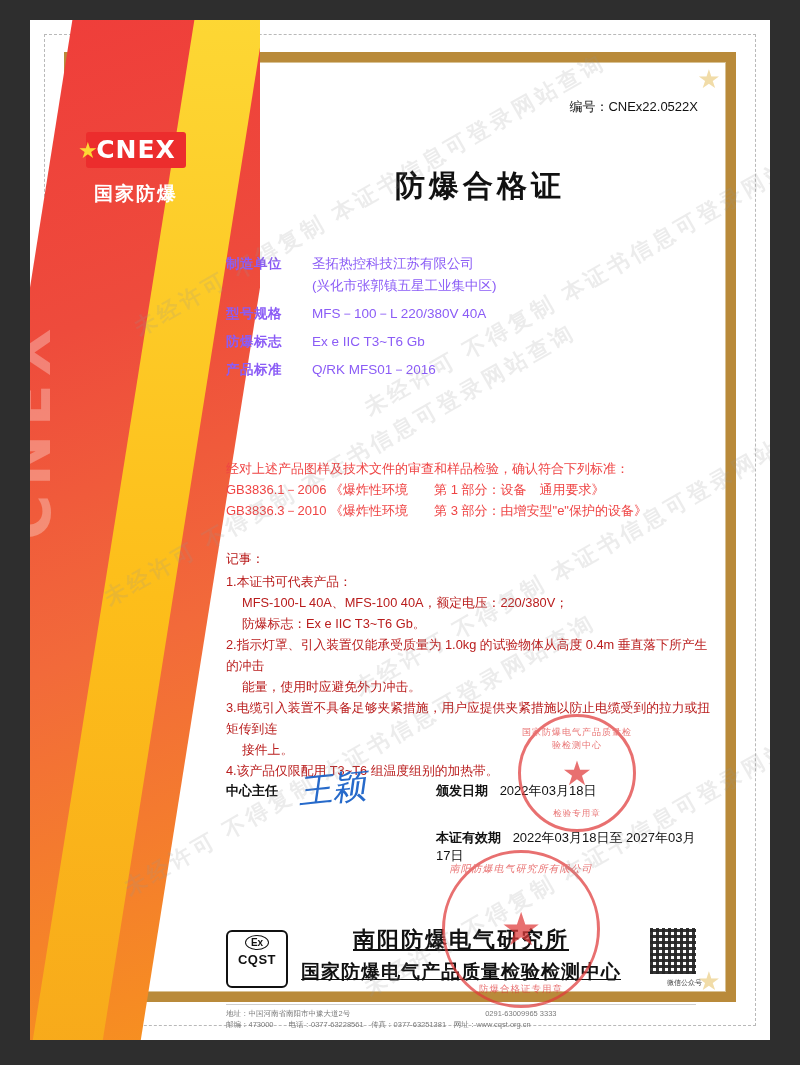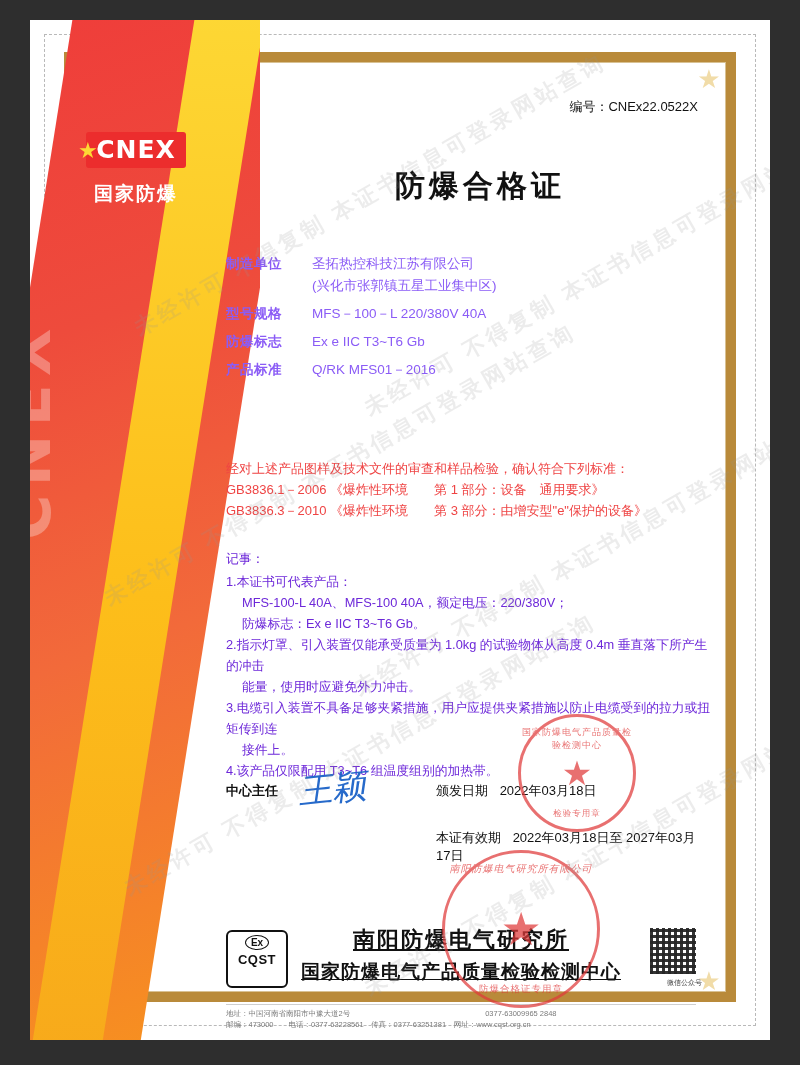--- a/index.html
+++ b/index.html
@@ -178,37 +178,37 @@
     font-size:13px;
     line-height:21px;
     color:#ef4444;
   }
   .notes{
     position:absolute;
     left:196px;top:528px;
     width:490px;
     font-size:12.8px;
     line-height:21px;
-    color:#6d28d9;
+    color:#b91c1c;
   }
   .notes .n-title{margin-bottom:2px;}
   .notes .n-item{text-indent:0;}
   .notes .n-sub{padding-left:16px;}
 
   .sign-row{
     position:absolute;
     left:196px;top:762px;
     width:480px;
     font-size:13px;
     color:#111;
   }
   .sign-left{position:absolute;left:0;top:0;font-weight:bold;}
   .sign-right{position:absolute;left:210px;top:0;}
   .sign-right .r2{margin-top:29px;}
-  .sign-right .lab{font-weight:normal;margin-right:8px;}
+  .sign-right .lab{font-weight:bold;margin-right:8px;}
 
   
   .signature{
     position:absolute;
     left:72px;top:-16px;
     color:#1c63c8;
     font-size:34px;
     font-family:"DejaVu Serif",serif;
     font-style:italic;
     transform:rotate(-6deg);
@@ -427,21 +427,21 @@
       <div class="footer-org">
         <div class="l1">南阳防爆电气研究所</div>
         <div class="l2">国家防爆电气产品质量检验检测中心</div>
       </div>
 
       <div class="qr"></div>
       <div class="qr-cap">微信公众号</div>
 
       <div class="hr-foot"></div>
       <div class="footer-fine">
-        <div>地址：中国河南省南阳市中豫大道2号　　　　　　　　　　　　　　　　　　0377-63009965 2848</div>
+        <div>地址：中国河南省南阳市中豫大道2号　　　　　　　　　　　　　　　　　　0291-63009965 3333</div>
         <div>邮编：473000　　电话：0377-63228561　传真：0377-63251381　网址：www.cqst.org.cn</div>
       </div>
     </div>
 
     <div class="seal seal-small">
       <div class="seal-top">国家防爆电气产品质量检验检测中心</div>
       <div class="seal-star">★</div>
       <div class="seal-bot">检验专用章</div>
     </div>
     <div class="seal seal-big">

